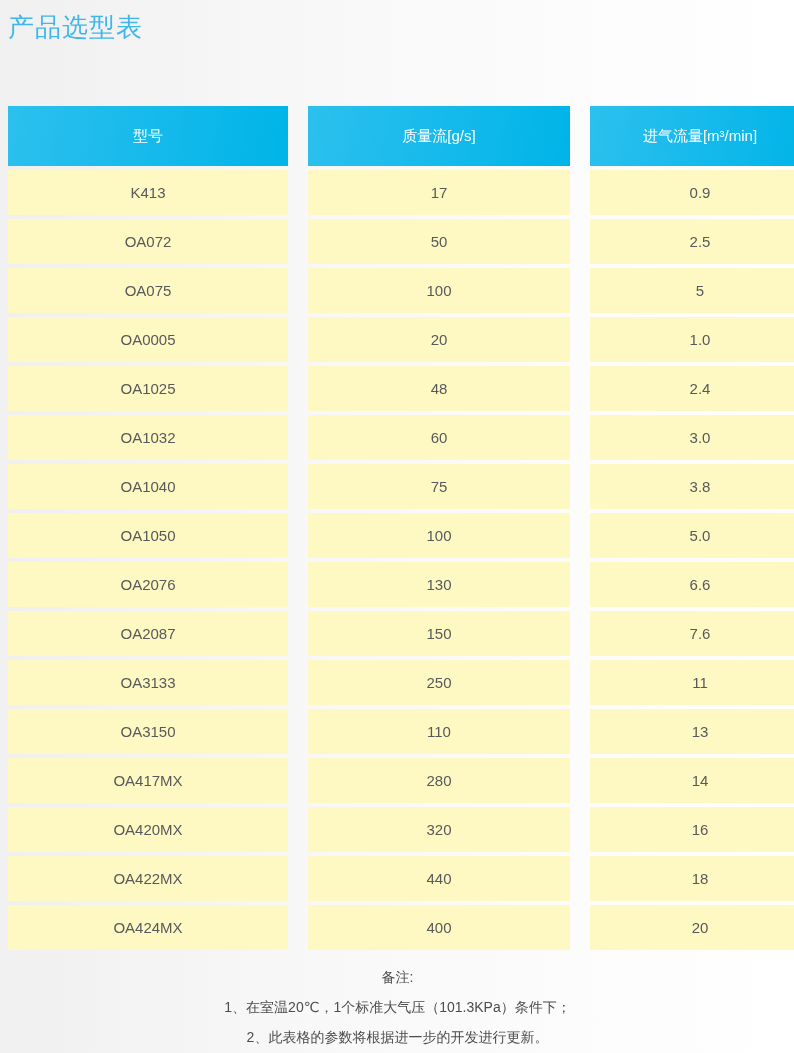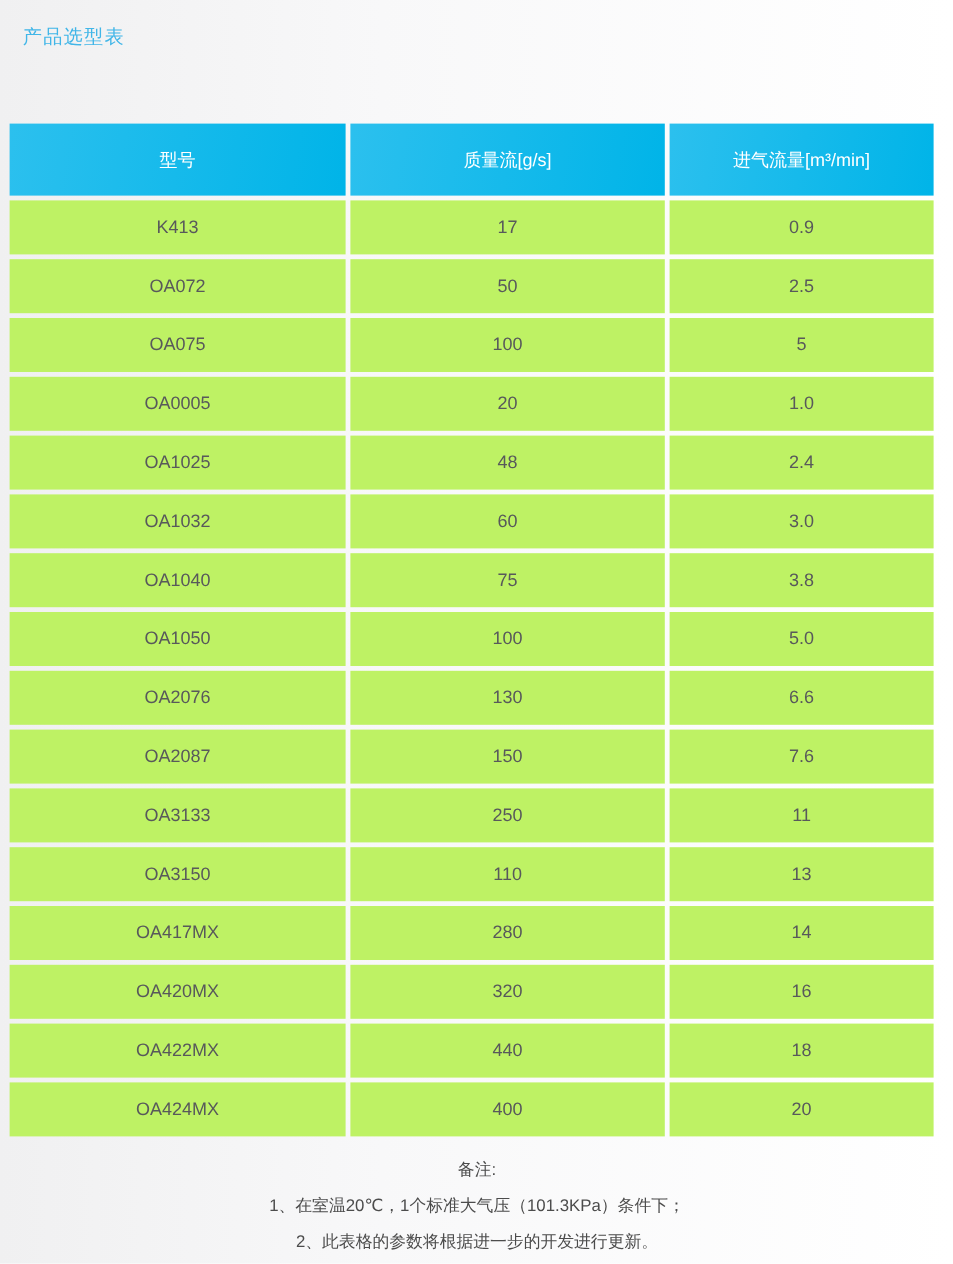--- a/index.html
+++ b/index.html
@@ -7,48 +7,48 @@
   body {
     width: 794px;
     height: 1053px;
     overflow: hidden;
     background: linear-gradient(to right, #f0f0f1 0%, #f8f8f9 40%, #ffffff 100%);
     font-family: "Liberation Sans", "DejaVu Sans", sans-serif;
   }
   .page { padding: 10px 7px 0 8px; }
 
   .title {
-    margin: 11px;
-    font-size: 16px;
+    margin: 0;
+    font-size: 26px;
     font-weight: 400;
     letter-spacing: 1px;
     color: #41b6e8;
   }
 
   .table { margin-top: 61px; width: 770px; }
 
   .thead, .trow {
     display: grid;
     grid-template-columns: 280px 262px 220px;
-    column-gap: 4px;
+    column-gap: 20px;
     margin-bottom: 4px;
   }
   .thead { height: 60px; }
   .trow  { height: 45px; }
 
   .th {
     background: linear-gradient(100deg, #2cc0ee 0%, #00b4e8 100%);
     color: #ffffff;
     font-size: 15px;
     display: flex;
     align-items: center;
     justify-content: center;
   }
   .td {
-    background: #bef264;
+    background: #fef9c3;
     color: #58595b;
     font-size: 15px;
     display: flex;
     align-items: center;
     justify-content: center;
   }
 
   .notes {
     margin-top: 12px;
     font-size: 14px;

